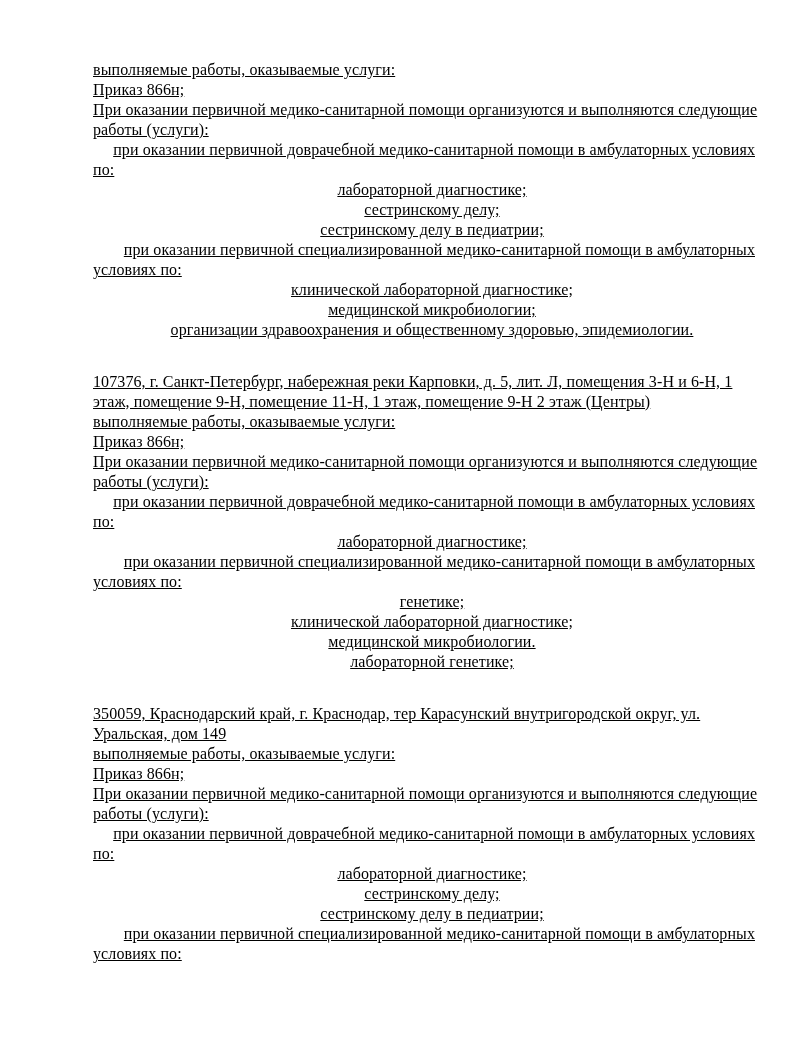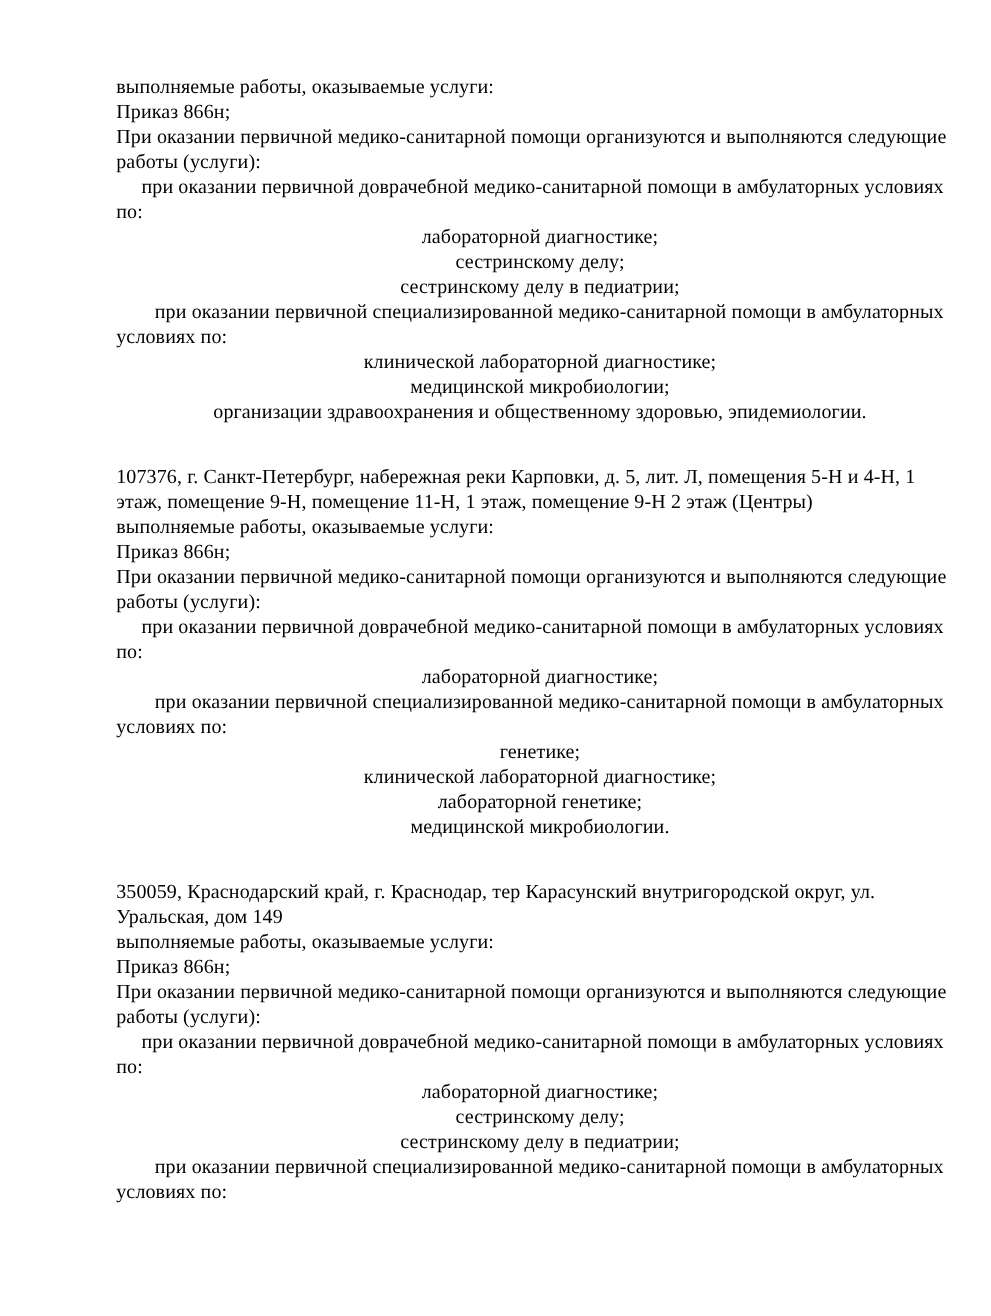--- a/index.html
+++ b/index.html
@@ -21,20 +21,21 @@
     left: 93px;
     top: 60px;
     width: 662px;
   }
   .section { margin: 0; }
   .section + .section { margin-top: 32px; }
   .line {
     line-height: 20px;
     white-space: nowrap;
     letter-spacing: 0.1px;
+    text-decoration: underline;
   }
   .indent-0 { padding-left: 0; }
   .indent-1 { padding-left: 8px; text-align: right; }
   .indent-2 { padding-left: 16px; text-align: center; }
 </style>
 </head>
 <body>
 
 <div class="page-text">
     <div class="section">
@@ -47,35 +48,35 @@
       <div class="line indent-2">лабораторной диагностике;</div>
       <div class="line indent-2">сестринскому делу;</div>
       <div class="line indent-2">сестринскому делу в педиатрии;</div>
       <div class="line indent-1">при оказании первичной специализированной медико-санитарной помощи в амбулаторных</div>
       <div class="line indent-0">условиях по:</div>
       <div class="line indent-2">клинической лабораторной диагностике;</div>
       <div class="line indent-2">медицинской микробиологии;</div>
       <div class="line indent-2">организации здравоохранения и общественному здоровью, эпидемиологии.</div>
     </div>
     <div class="section">
-      <div class="line indent-0">107376, г. Санкт-Петербург, набережная реки Карповки, д. 5, лит. Л, помещения 5-Н и 4-Н, 1</div>
+      <div class="line indent-0">107376, г. Санкт-Петербург, набережная реки Карповки, д. 5, лит. Л, помещения 3-Н и 6-Н, 1</div>
       <div class="line indent-0">этаж, помещение 9-Н, помещение 11-Н, 1 этаж, помещение 9-Н 2 этаж (Центры)</div>
       <div class="line indent-0">выполняемые работы, оказываемые услуги:</div>
       <div class="line indent-0">Приказ 866н;</div>
       <div class="line indent-0">При оказании первичной медико-санитарной помощи организуются и выполняются следующие</div>
       <div class="line indent-0">работы (услуги):</div>
       <div class="line indent-1">при оказании первичной доврачебной медико-санитарной помощи в амбулаторных условиях</div>
       <div class="line indent-0">по:</div>
       <div class="line indent-2">лабораторной диагностике;</div>
       <div class="line indent-1">при оказании первичной специализированной медико-санитарной помощи в амбулаторных</div>
       <div class="line indent-0">условиях по:</div>
       <div class="line indent-2">генетике;</div>
       <div class="line indent-2">клинической лабораторной диагностике;</div>
+      <div class="line indent-2">медицинской микробиологии.</div>
       <div class="line indent-2">лабораторной генетике;</div>
-      <div class="line indent-2">медицинской микробиологии.</div>
     </div>
     <div class="section">
       <div class="line indent-0">350059, Краснодарский край, г. Краснодар, тер Карасунский внутригородской округ, ул.</div>
       <div class="line indent-0">Уральская, дом 149</div>
       <div class="line indent-0">выполняемые работы, оказываемые услуги:</div>
       <div class="line indent-0">Приказ 866н;</div>
       <div class="line indent-0">При оказании первичной медико-санитарной помощи организуются и выполняются следующие</div>
       <div class="line indent-0">работы (услуги):</div>
       <div class="line indent-1">при оказании первичной доврачебной медико-санитарной помощи в амбулаторных условиях</div>
       <div class="line indent-0">по:</div>

